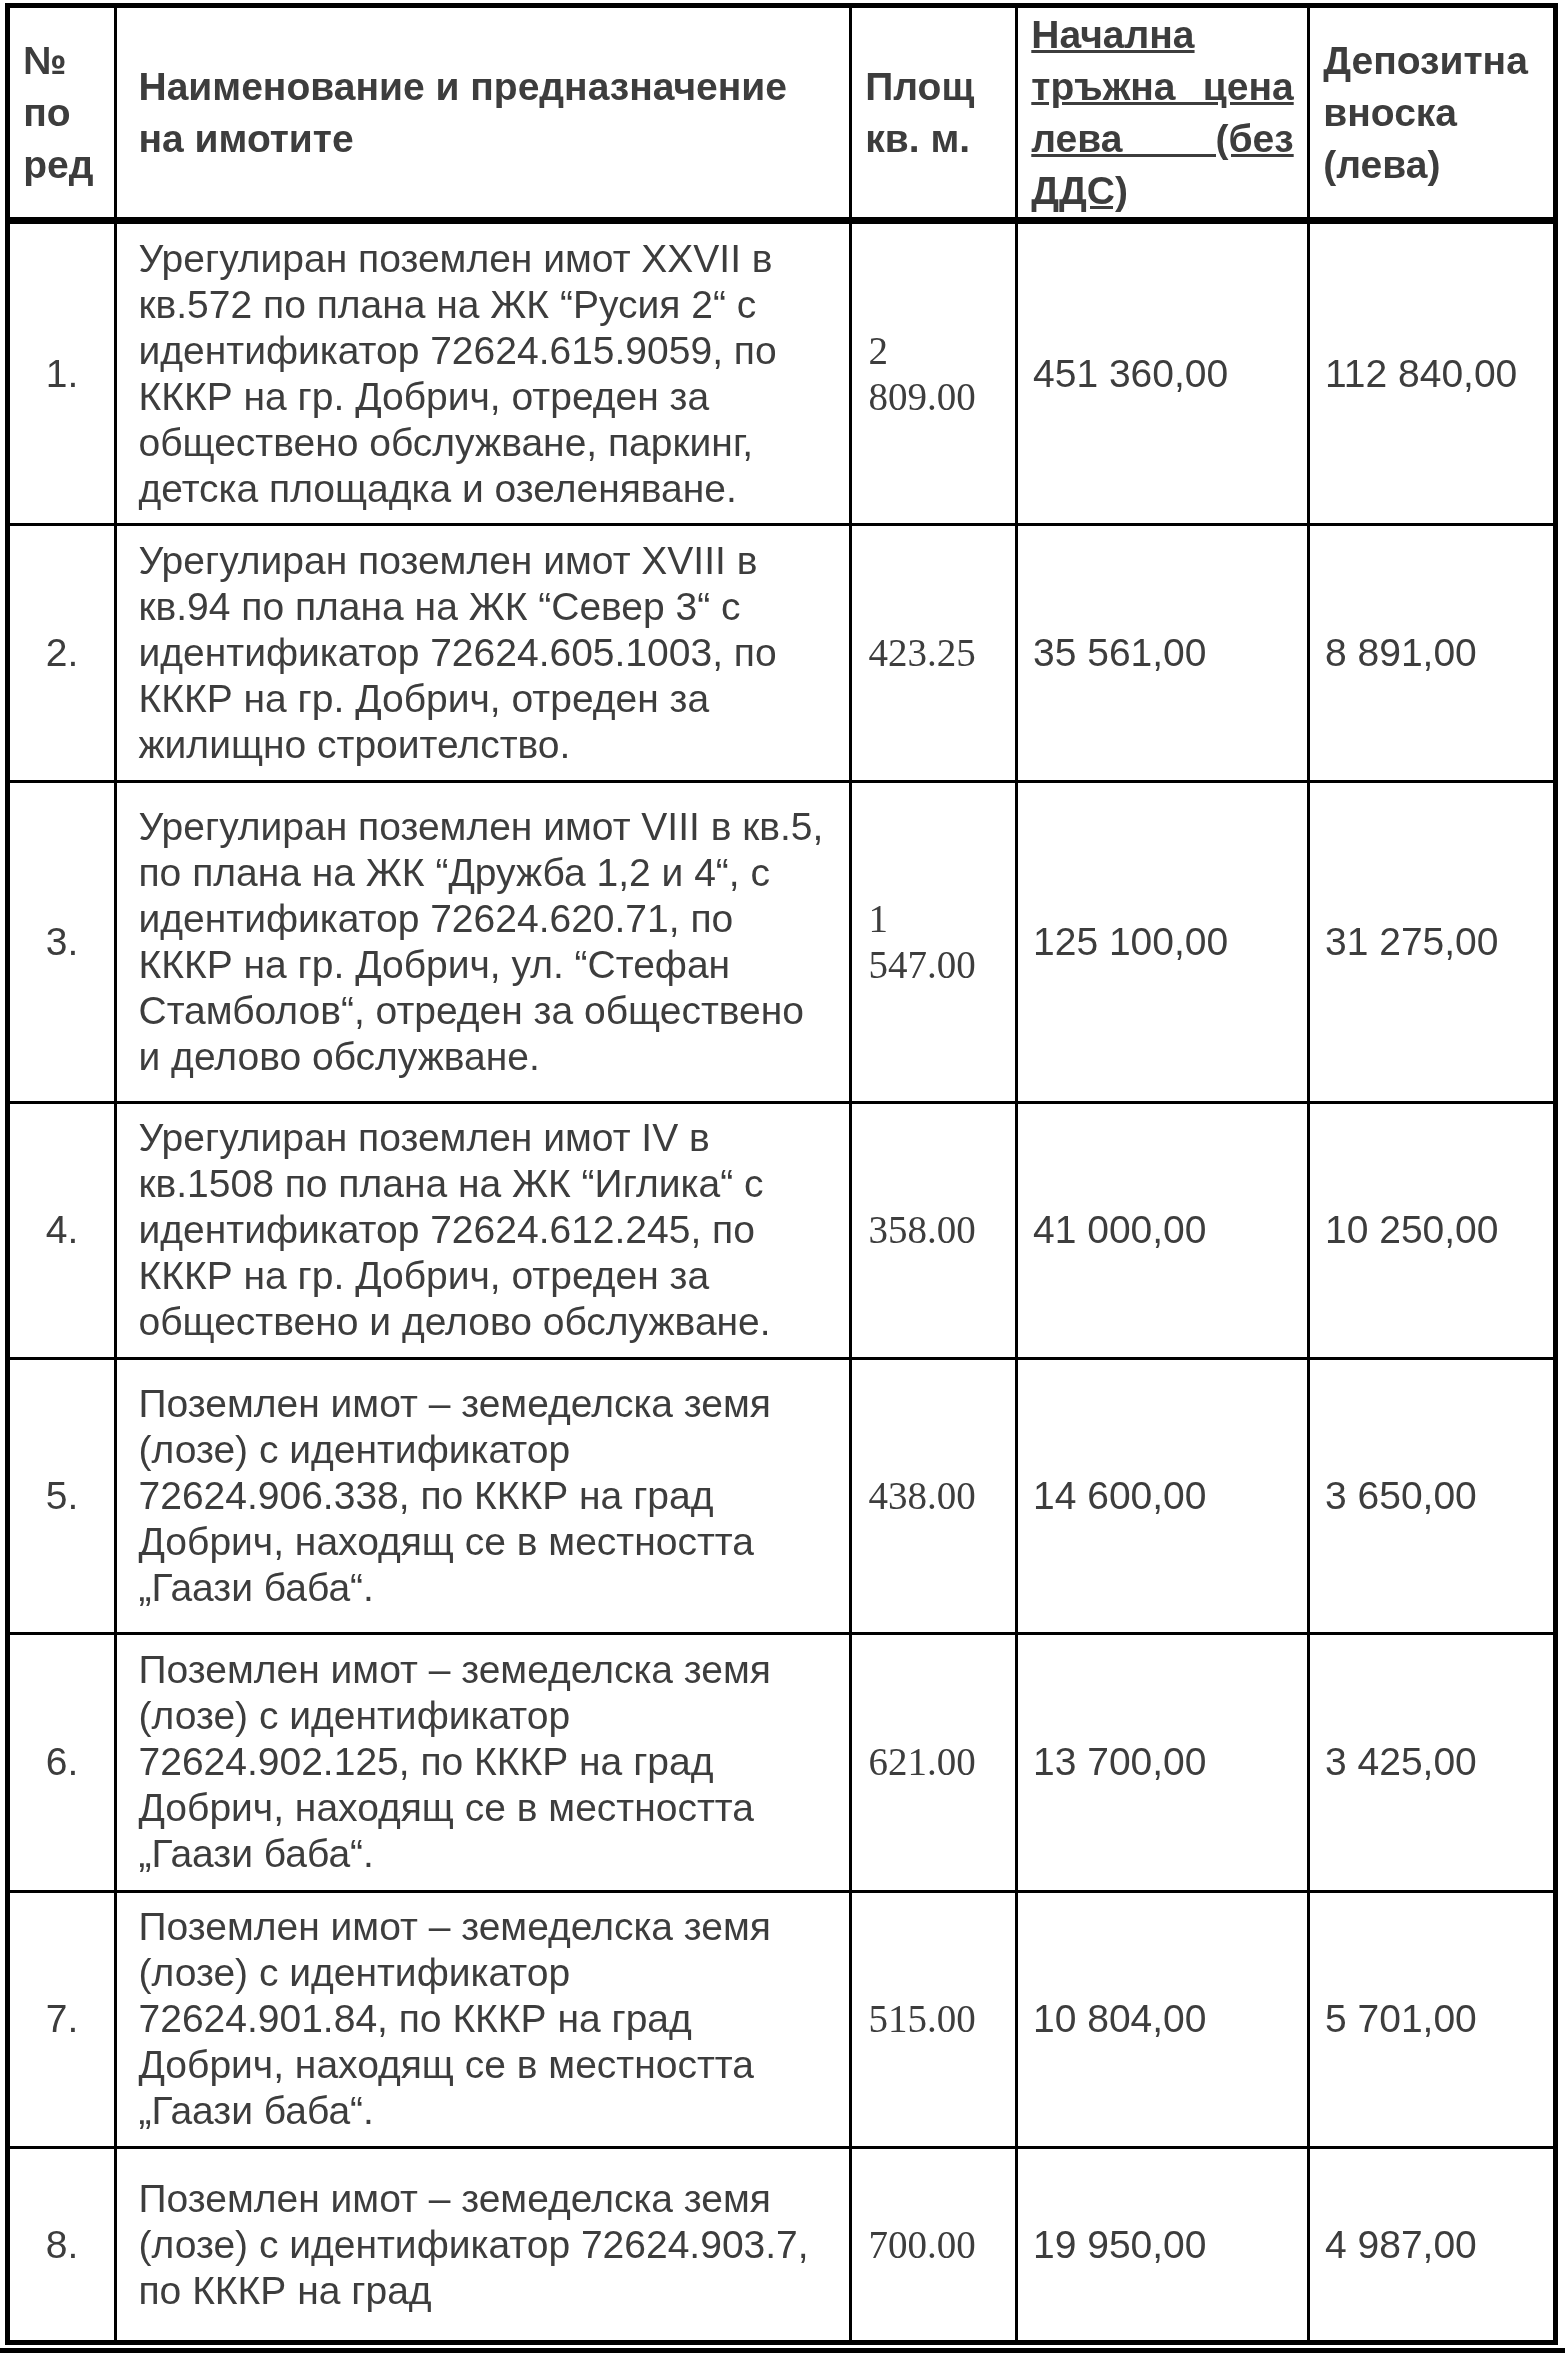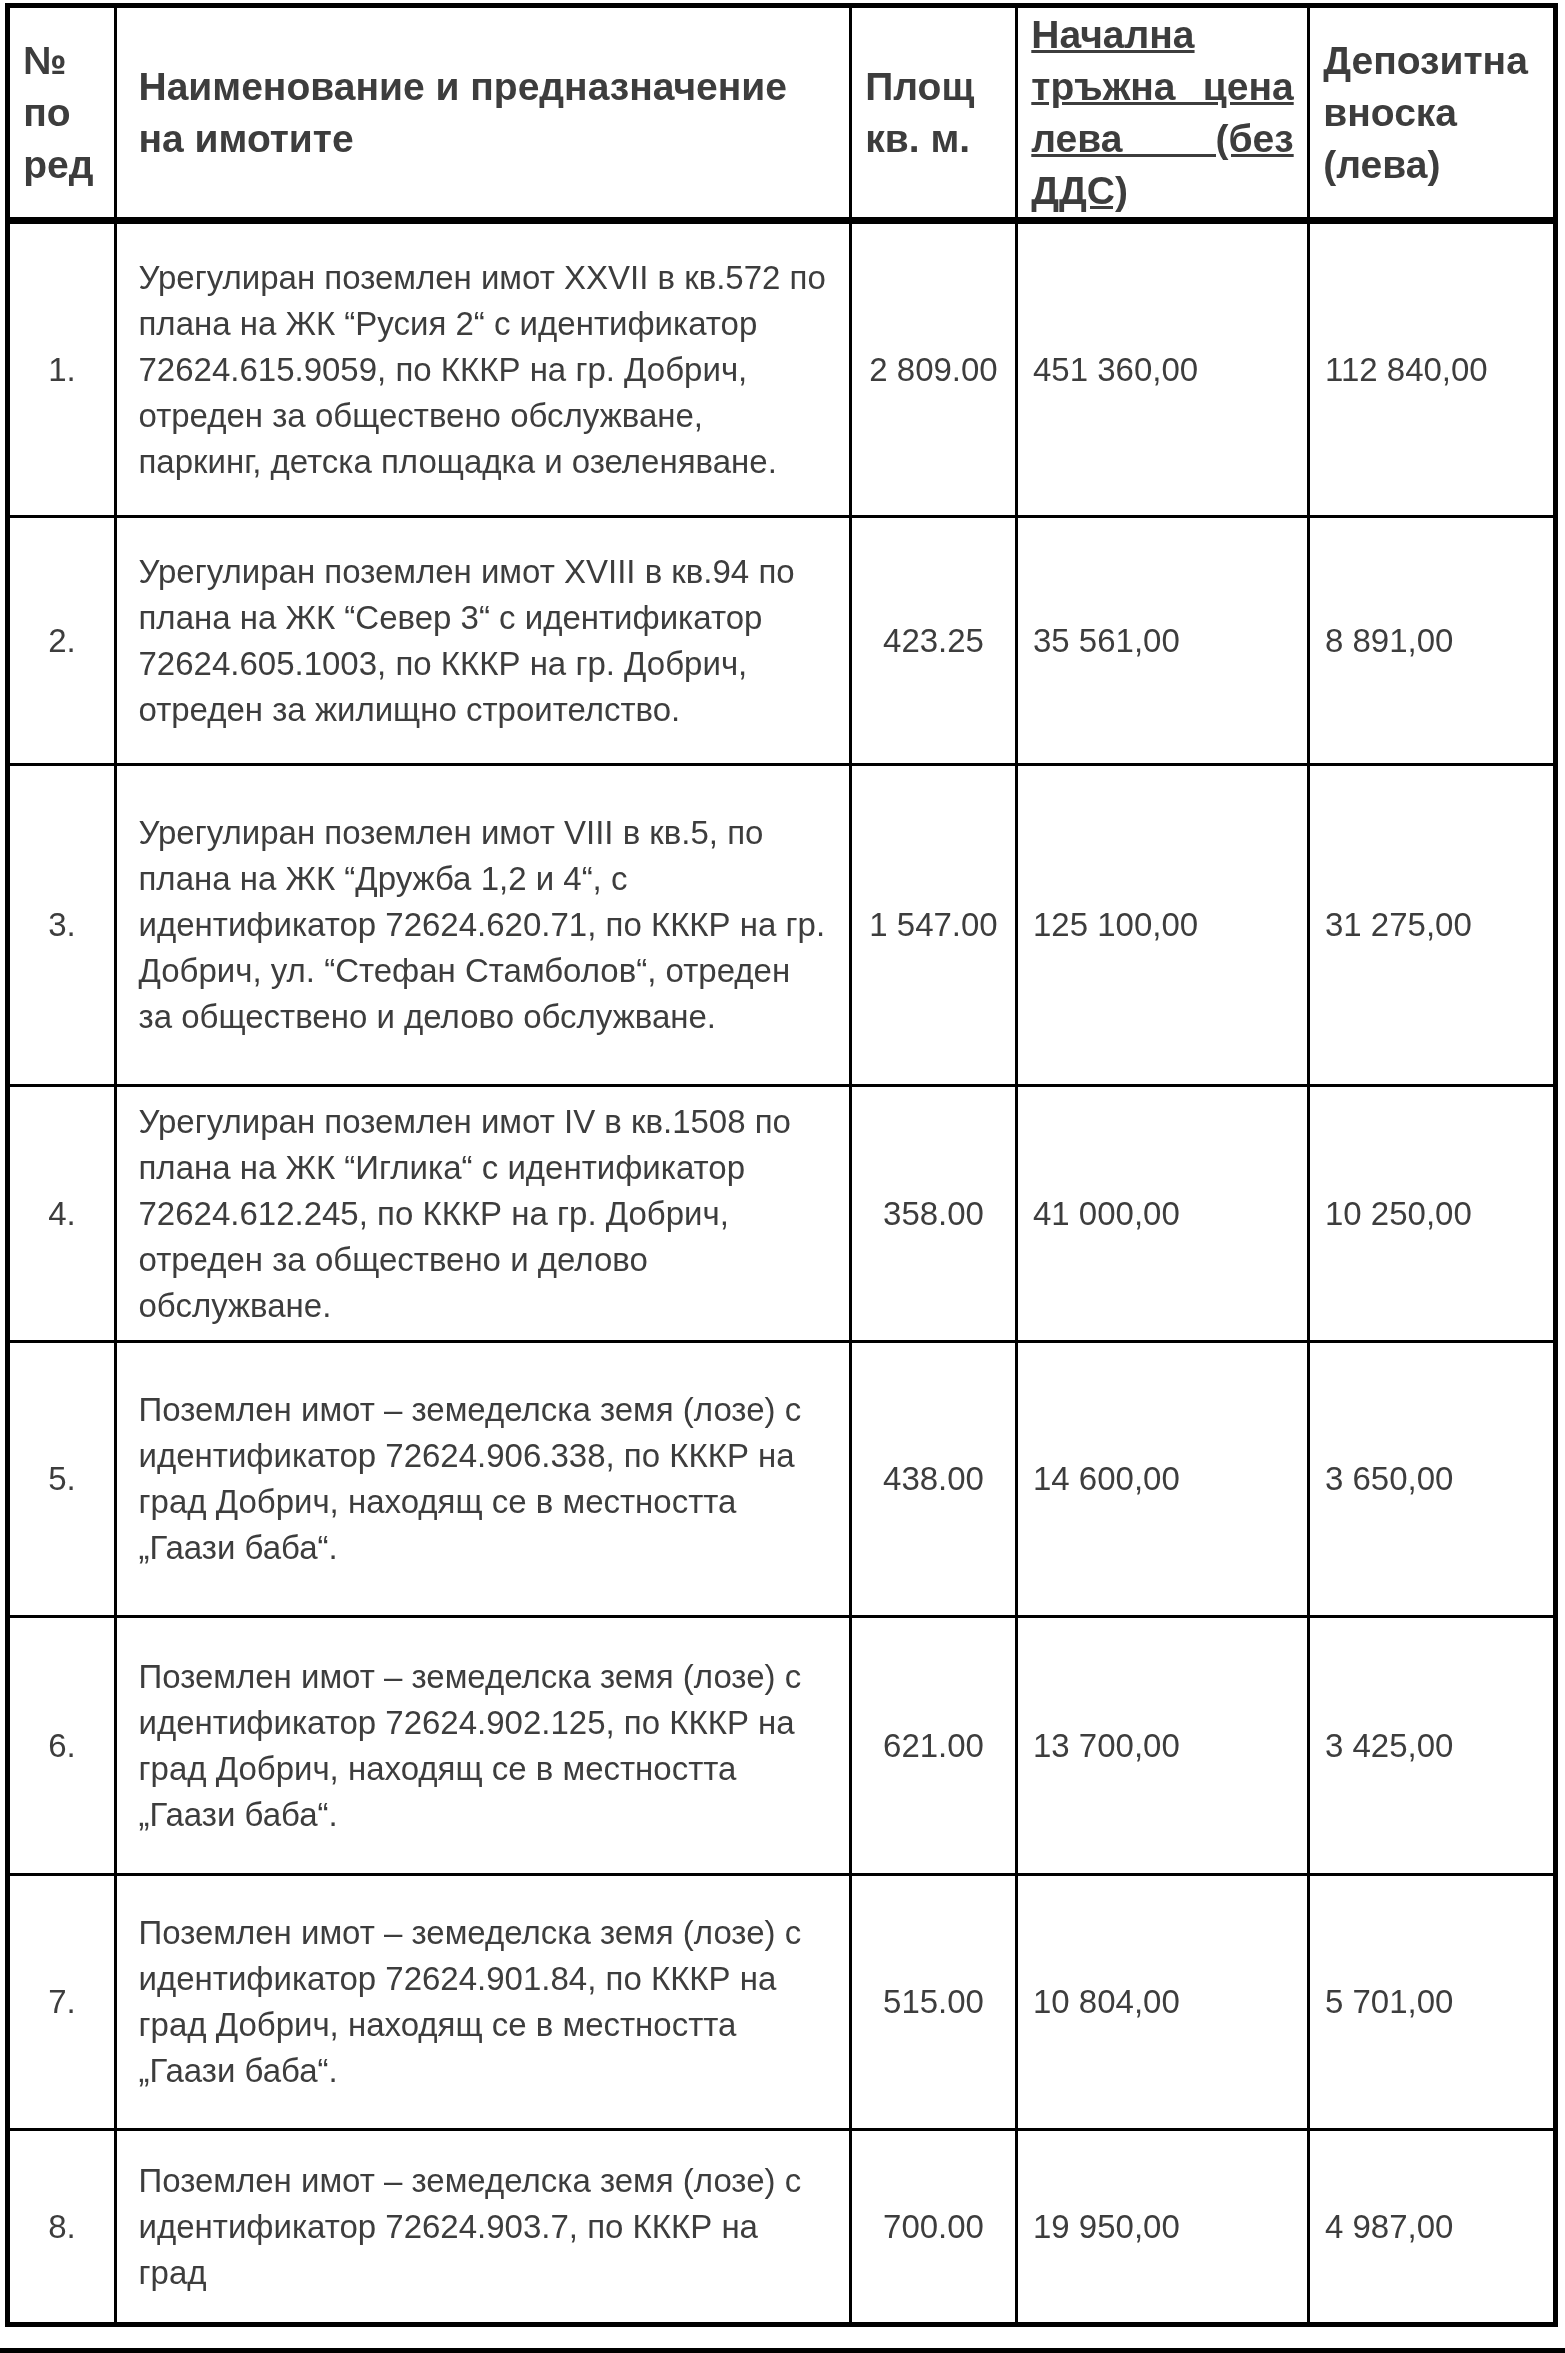--- a/index.html
+++ b/index.html
@@ -35,28 +35,28 @@
     line-height: 52px;
     font-weight: bold;
     text-align: left;
     vertical-align: middle;
     padding: 0 13.3px;
     color: #3d3d3d;
   }
   thead th.h-name { padding: 0 21.5px; }
   thead th.h-price { text-align: justify; text-decoration: underline; }
   tbody td {
-    font-size: 33px;
+    font-size: 39px;
     line-height: 46px;
     vertical-align: middle;
     color: #3d3d3d;
   }
   td.c-num { text-align: center; padding: 0 6.6px; }
   td.c-desc { text-align: left; padding: 11.6px 21.5px; }
-  td.c-area { text-align: center; padding: 0 16.6px; }
+  td.c-area { text-align: left; padding: 0 16.6px; font-family: Liberation Serif, serif; }
   td.c-price, td.c-deposit { text-align: left; padding: 0 15px; }
   tbody tr:nth-child(1) { height: 296px; }
   tbody tr:nth-child(2) { height: 248px; }
   tbody tr:nth-child(3) { height: 321px; }
   tbody tr:nth-child(4) { height: 253px; }
   tbody tr:nth-child(5) { height: 275px; }
   tbody tr:nth-child(6) { height: 258px; }
   tbody tr:nth-child(7) { height: 255px; }
   tbody tr:nth-child(8) { height: 195px; }
   .bottom-edge {

